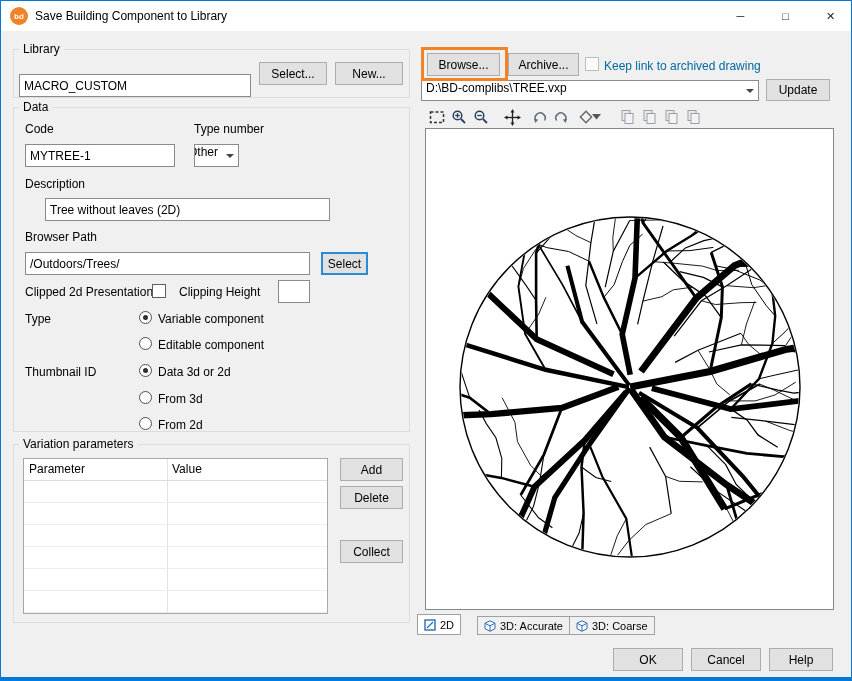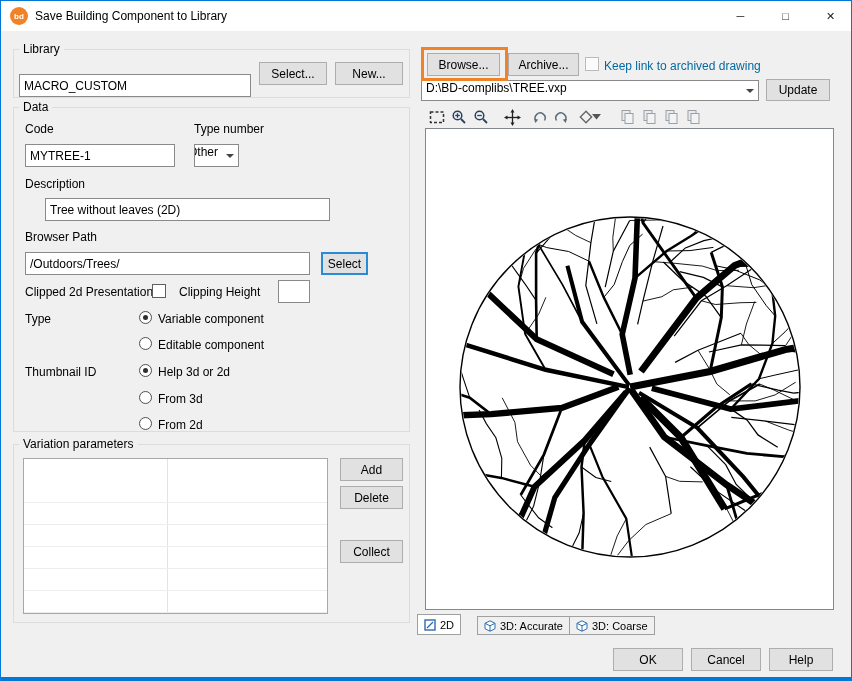--- a/index.html
+++ b/index.html
@@ -94,31 +94,35 @@
   <input class="input" style="left: 277px; top: 279px; width: 32px; height: 23px;" value="">
 
   <span class="label" style="left:24px;top:311px">Type</span>
   <span class="radio sel" style="left:138px;top:310px"></span>
   <span class="label" style="left:157px;top:311px">Variable component</span>
   <span class="radio" style="left:138px;top:336px"></span>
   <span class="label" style="left:157px;top:337px">Editable component</span>
 
   <span class="label" style="left:24px;top:364px">Thumbnail ID</span>
   <span class="radio sel" style="left:138px;top:363px"></span>
-  <span class="label" style="left:157px;top:364px">Help 3d or 2d</span>
+  <span class="label" style="left:157px;top:364px">Data 3d or 2d</span>
   <span class="radio" style="left:138px;top:390px"></span>
   <span class="label" style="left:157px;top:391px">From 3d</span>
   <span class="radio" style="left:138px;top:416px"></span>
   <span class="label" style="left:157px;top:417px">From 2d</span>
 
   <div class="groupbox" style="left:12px;top:443px;width:397px;height:179px"></div>
   <span class="group-label" style="left:18px;top:436px">Variation parameters</span>
 
   <div class="vtable" style="left:22px;top:457px;width:305px;height:156px">
     <div class="vcol-sep"></div>
+    <div class="vrow vhead" style="top:0">
+      <span style="left:5px">Parameter</span>
+      <span style="left:148px">Value</span>
+    </div>
     <div class="vrow" style="top:22px"></div>
     <div class="vrow" style="top:44px"></div>
     <div class="vrow" style="top:66px"></div>
     <div class="vrow" style="top:88px"></div>
     <div class="vrow" style="top:110px"></div>
     <div class="vrow" style="top:132px"></div>
   </div>
   <button class="btn" style="left:339px;top:457px;width:63px;height:23px">Add</button>
   <button class="btn" style="left:339px;top:485px;width:63px;height:23px">Delete</button>
   <button class="btn" style="left:339px;top:539px;width:63px;height:23px">Collect</button>

